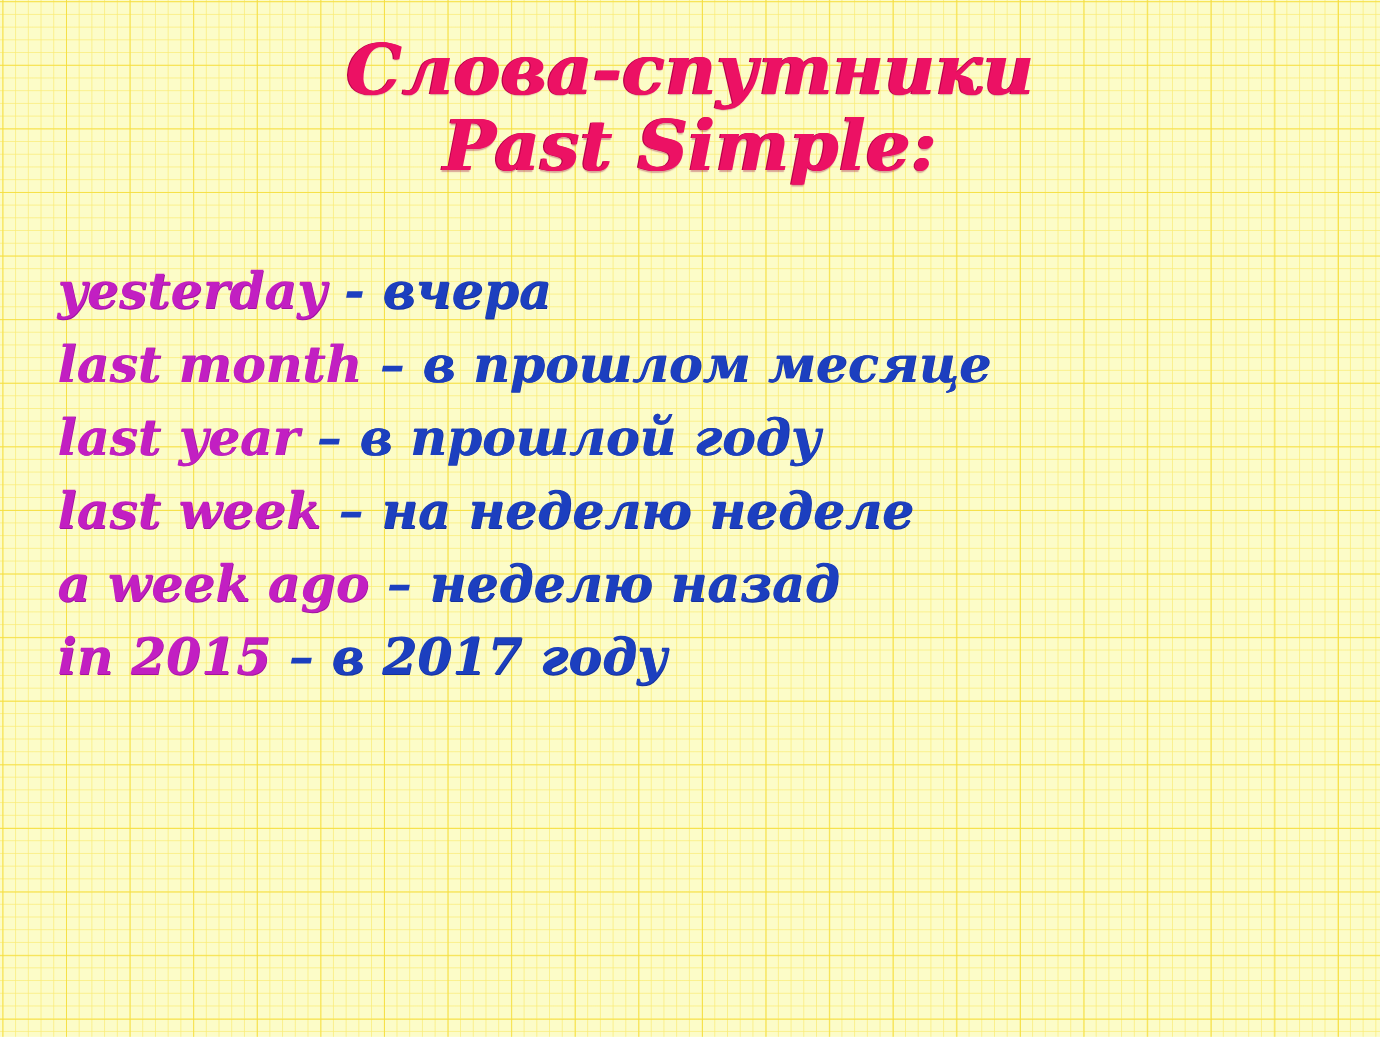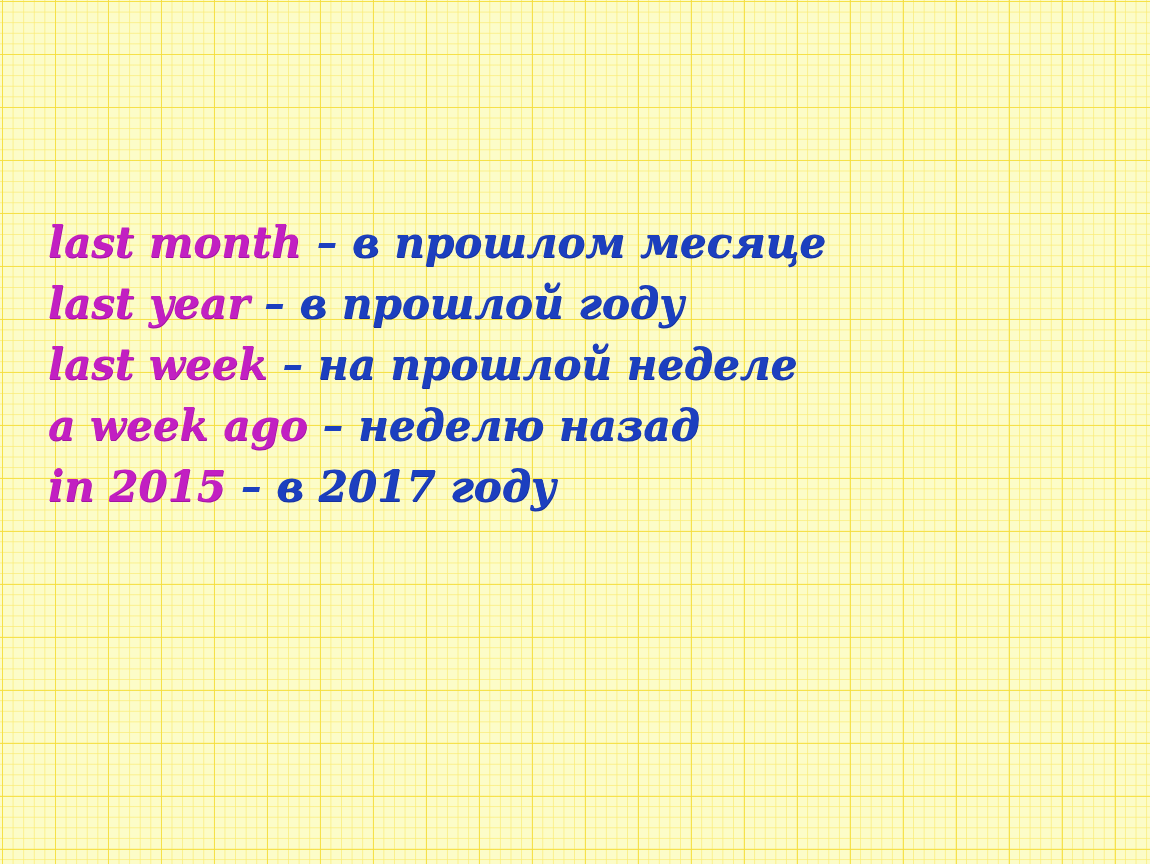--- a/index.html
+++ b/index.html
@@ -78,35 +78,42 @@
   }
   .sep {
     color: #1c3fbf;
   }
 </style>
 </head>
 <body>
 
 <div id="slide">
 
+  <div class="title-block">
+    <div class="title-line">Слова-спутники</div>
+    <div class="title-line second">Past Simple:</div>
+  </div>
 
   <div class="list">
 
+    <div class="row">
+      <span class="en">yesterday </span><span class="sep"> - </span><span class="ru">вчера</span>
+    </div>
 
 
     <div class="row">
       <span class="en">last month</span><span class="sep"> – </span><span class="ru">в прошлом месяце</span>
     </div>
 
     <div class="row">
       <span class="en">last year</span><span class="sep"> – </span><span class="ru">в прошлой году</span>
     </div>
 
     <div class="row">
-      <span class="en">last week</span><span class="sep"> – </span><span class="ru">на прошлой неделе</span>
+      <span class="en">last week</span><span class="sep"> – </span><span class="ru">на неделю неделе</span>
     </div>
 
 
     <div class="row">
       <span class="en">a week ago</span><span class="sep"> – </span><span class="ru">неделю назад</span>
     </div>
 
     <div class="row">
       <span class="en">in 2015 </span><span class="sep"> – </span><span class="ru">в 2017 году</span>
     </div>

